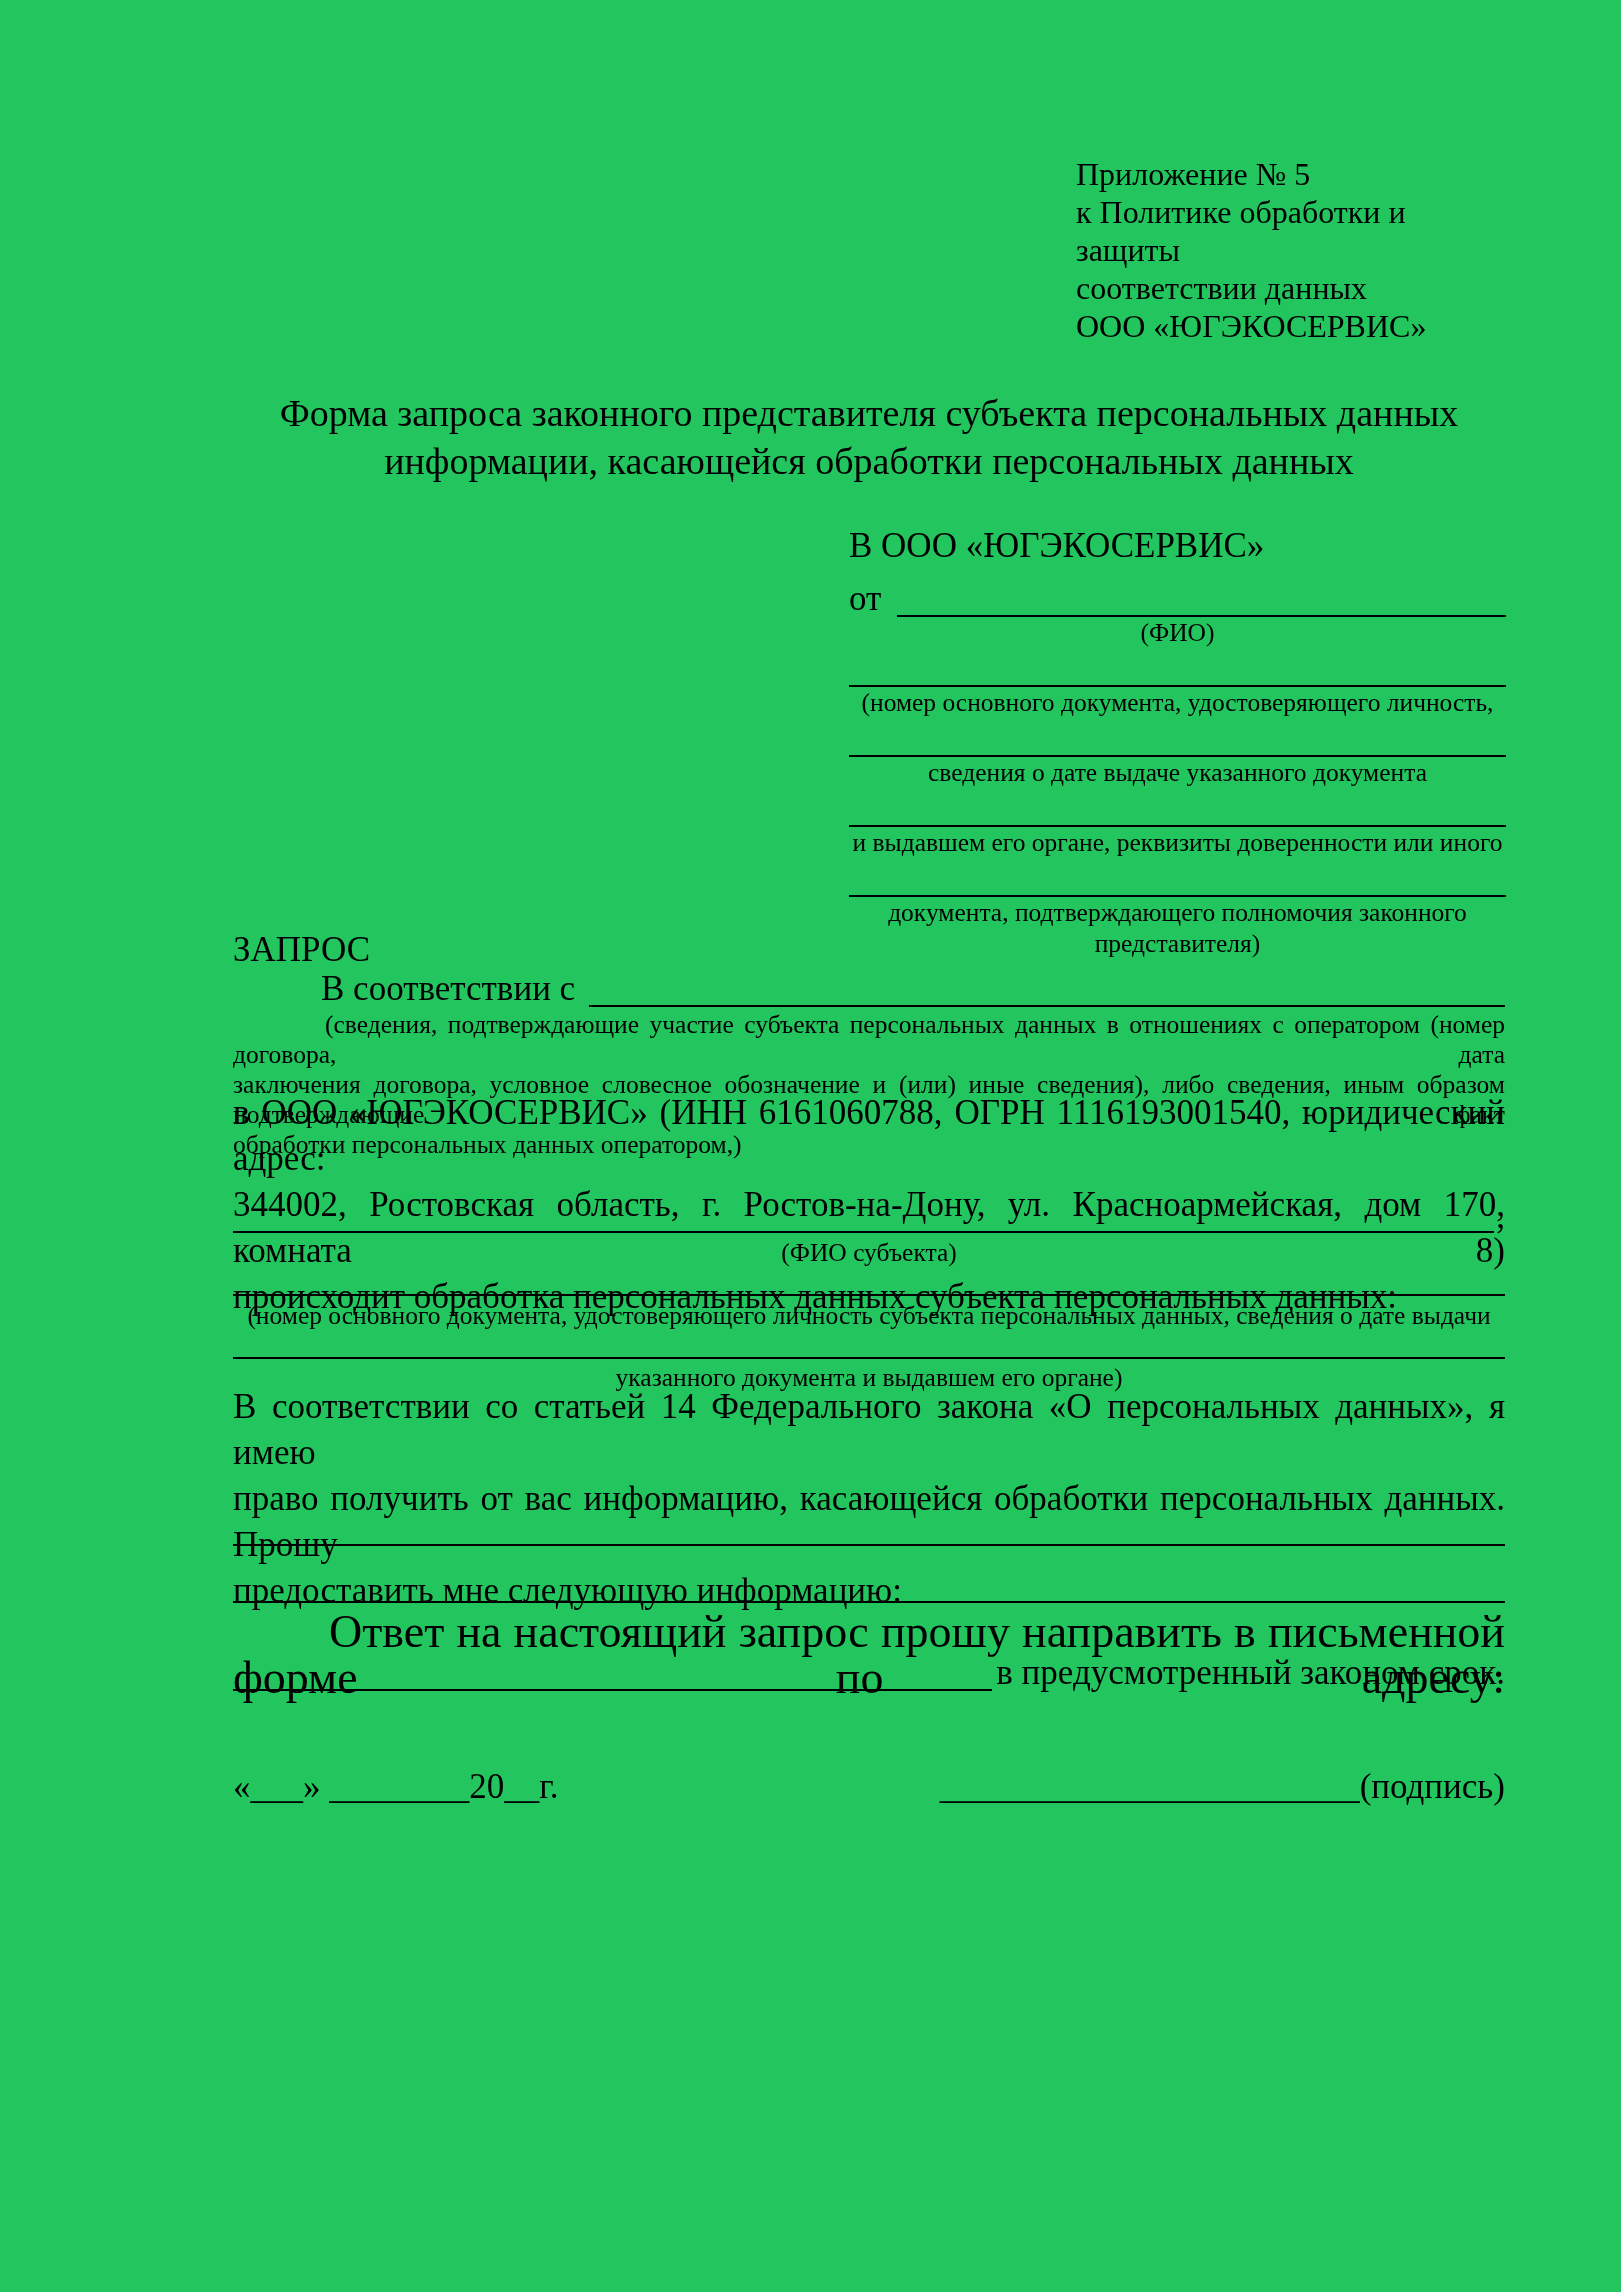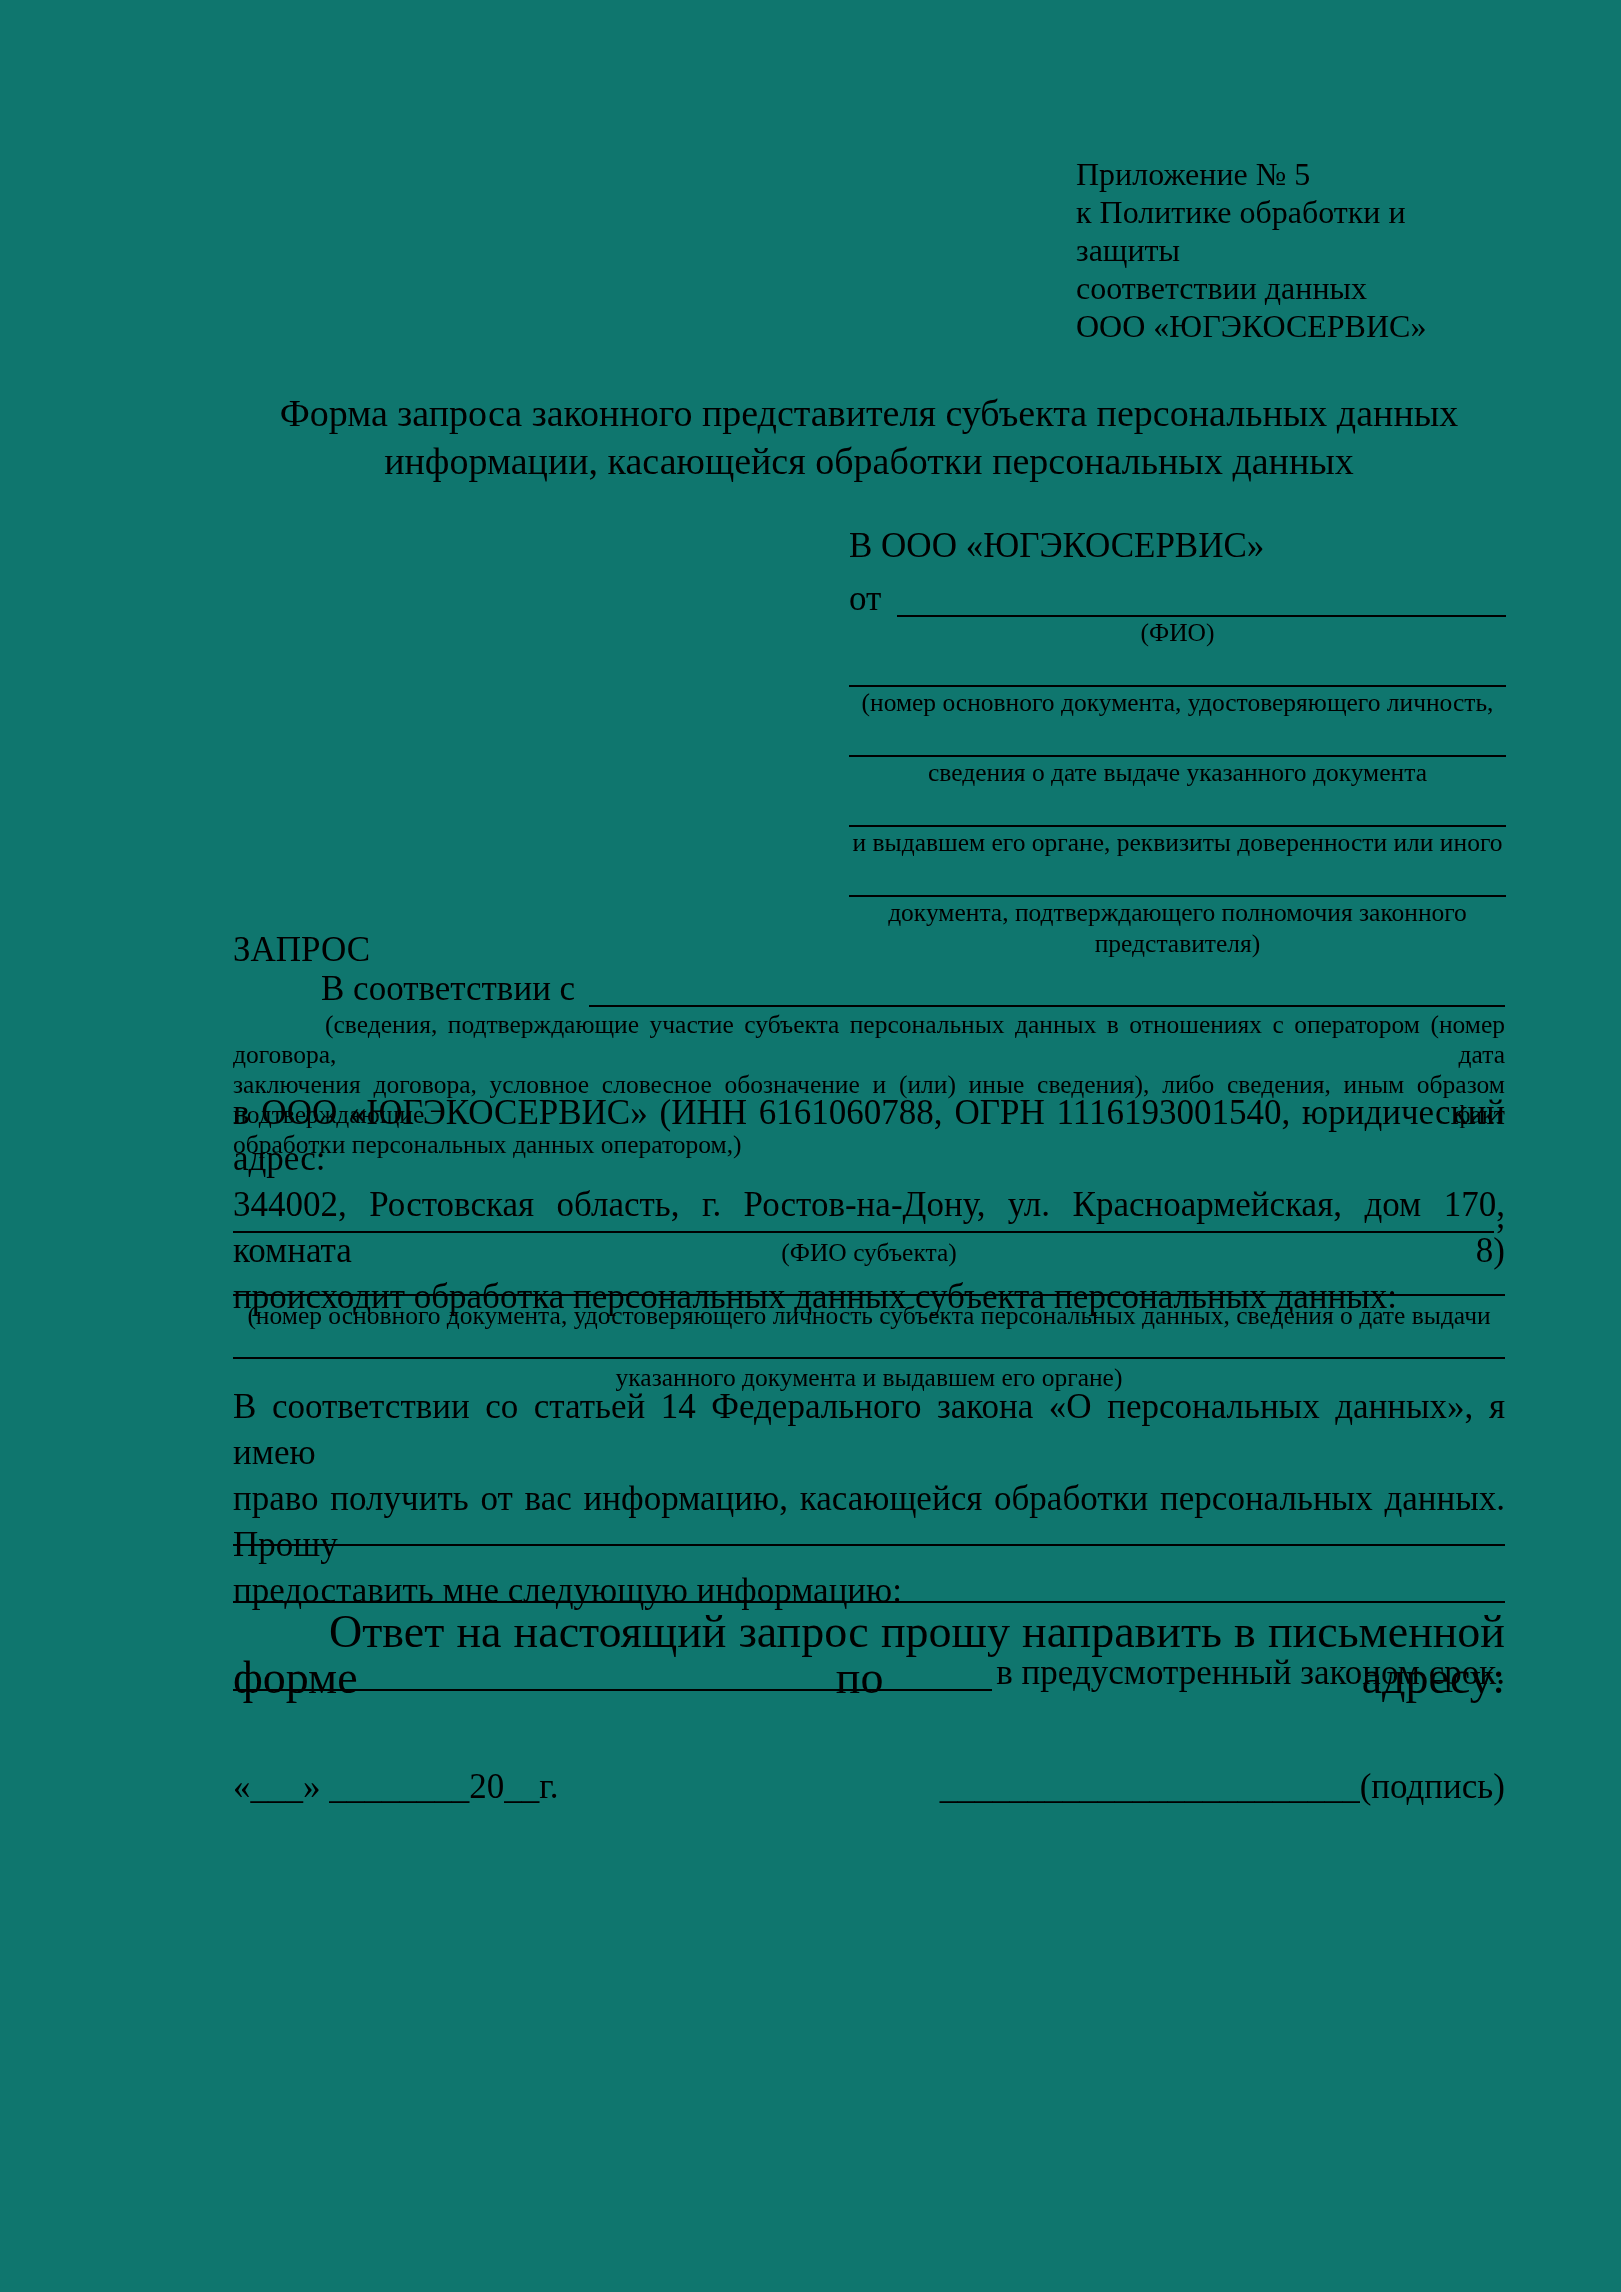--- a/index.html
+++ b/index.html
@@ -1,20 +1,20 @@
 <!DOCTYPE html>
 <html><head>
 <meta charset="utf-8">
 <style>
   html, body { margin:0; padding:0; background:#ffffff; }
   .page {
     position: relative;
     width: 1621px;
     height: 2293px;
-    background: #0f766e;
+    background: #22c55e;
     color: #000000;
     font-family: "Liberation Serif", "DejaVu Serif", serif;
     overflow: hidden;
   }
   .abs { position: absolute; }
   .col { left: 233px; width: 1272px; }
 
   
   .header-note { left: 1076px; top: 155px; width: 431px; font-size: 32px; line-height: 38px; }
 

